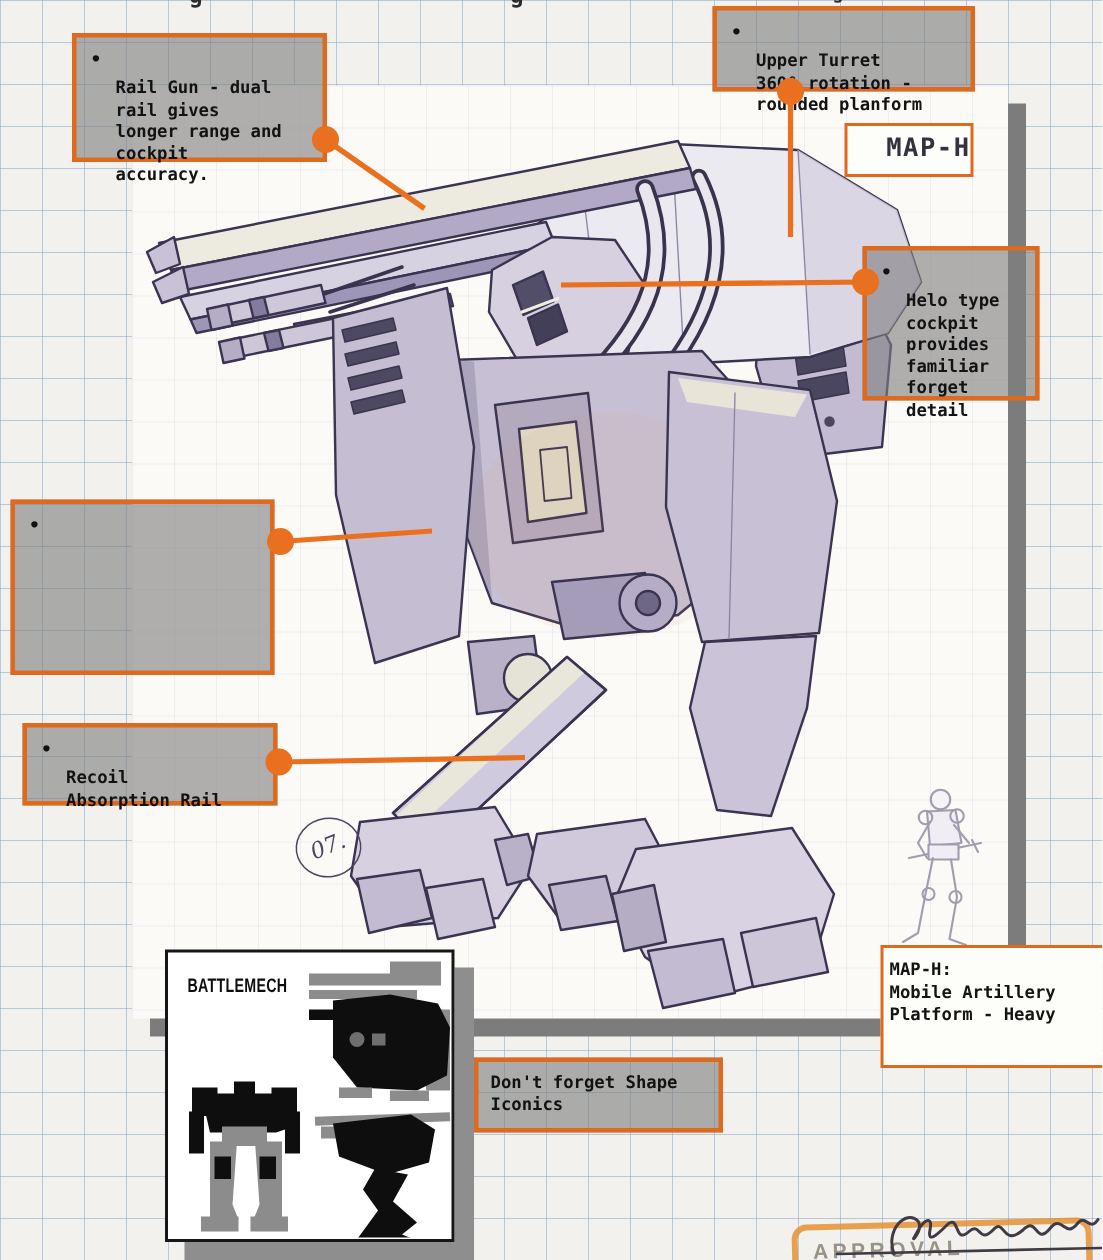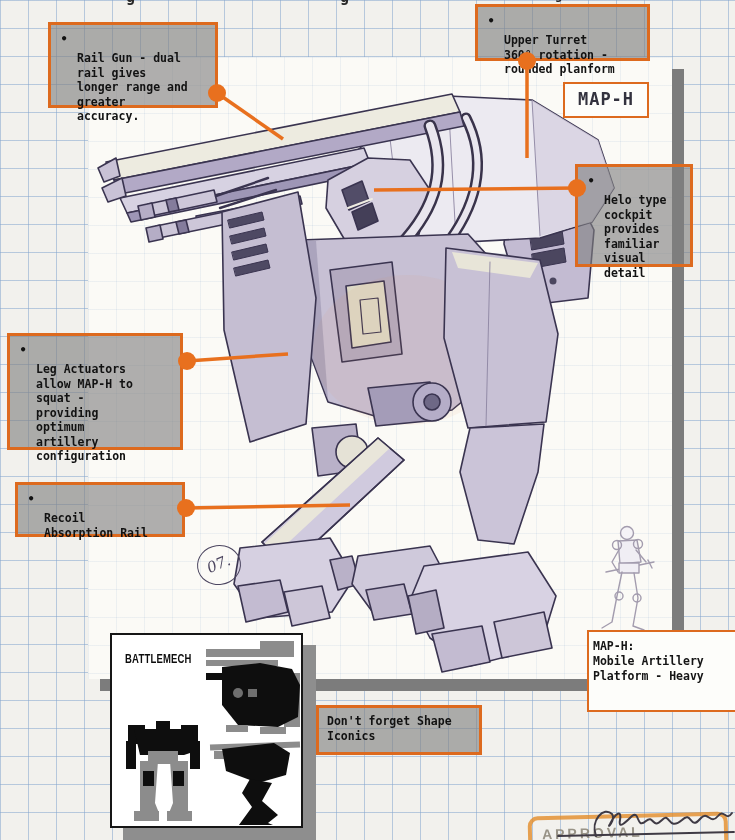--- a/index.html
+++ b/index.html
@@ -32,21 +32,21 @@
   .callout.nobullet{display:block;padding:6px 8px;}
   .callout.nobullet .txt{padding:0;}
   #co-rail{left:48px;top:22px;width:170px;height:86px;}
   #co-upper{left:475px;top:4px;width:175px;height:57px;}
   #co-helo{left:575px;top:164px;width:118px;height:103px;}
   #co-leg{left:7px;top:333px;width:176px;height:117px;}
   #co-recoil{left:15px;top:482px;width:170px;height:55px;}
   #co-shape{left:316px;top:705px;width:166px;height:50px;}
   #map-label{
     left:563px;top:82px;width:86px;height:36px;background:#fdfdfa;
-    border:2.5px solid #dd6a1e;box-sizing:border-box;text-align:center;
+    border:2.5px solid #dd6a1e;box-sizing:border-box;text-align:right;
     font:bold 17px/31px "DejaVu Sans Mono",monospace;color:#33323e;letter-spacing:1px;
   }
   #desc-box{
     left:543px;top:630px;width:167px;height:82px;background:#fdfdfa;
     border:2.5px solid #dd6a1e;box-sizing:border-box;padding:7px 4px;
     font:bold 11.5px/15px "DejaVu Sans Mono",monospace;color:#141414;white-space:pre-line;margin-left:44px;
   }
   #inset{
     left:110px;top:633px;width:193px;height:195px;background:#ffffff;
     border:2px solid #161616;box-shadow:13px 12px 0 #8e8e8e;box-sizing:border-box;
@@ -247,47 +247,40 @@
         <path d="M138,144 L160,148 L150,166 L166,180 L156,188 L166,192 L124,194 L140,172 L130,158 Z" fill="#0e0e0e"></path>
       </g>
     </svg>
   </div>
 
   <div id="co-rail" class="callout">
     <span class="bullet">•</span>
     <span class="txt">Rail Gun - dual
 rail gives
 longer range and
-greater
+cockpit
 accuracy.</span>
   </div>
   <div id="co-upper" class="callout">
     <span class="bullet">•</span>
     <span class="txt">Upper Turret
 360° rotation -
 rounded planform</span>
   </div>
   <div id="co-helo" class="callout">
     <span class="bullet">•</span>
     <span class="txt">Helo type
 cockpit
 provides
 familiar
-visual
+forget
 detail</span>
   </div>
   <div id="co-leg" class="callout">
     <span class="bullet">•</span>
-    <span class="txt">Leg Actuators
-allow MAP-H to
-squat -
-providing
-optimum
-artillery
-configuration</span>
   </div>
   <div id="co-recoil" class="callout">
     <span class="bullet">•</span>
     <span class="txt">Recoil
 Absorption Rail</span>
   </div>
   <div id="co-shape" class="callout nobullet">
     <span class="txt">Don't forget Shape
 Iconics</span>
   </div>

